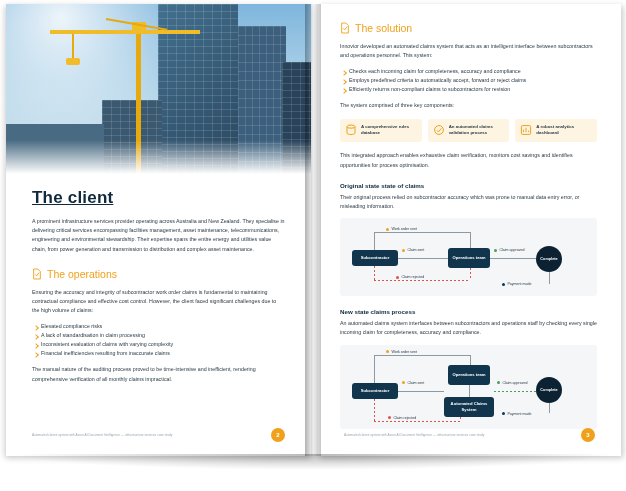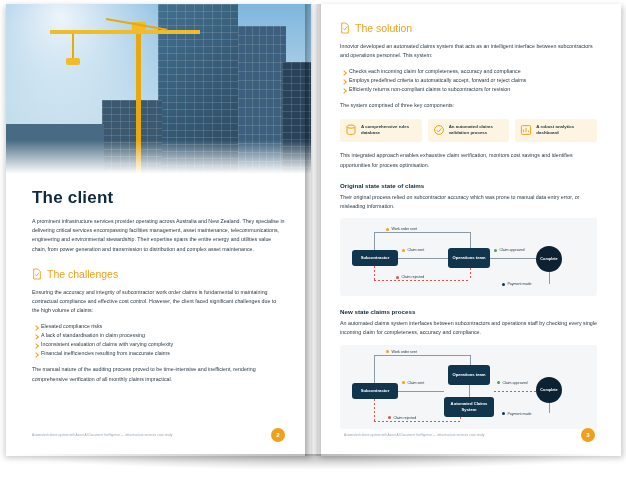--- a/index.html
+++ b/index.html
@@ -28,21 +28,21 @@
     background-image:linear-gradient(to right,rgba(255,255,255,.13) 1px,transparent 1px),
                       linear-gradient(to bottom,rgba(255,255,255,.13) 1px,transparent 1px);
     background-size:9px 7px;}
   .win-grid.b{background-size:7px 9px;}
   .crane-m{position:absolute;background:#e6a90e;}
   .crane-l{position:absolute;background:#f0bc2a;}
   .hero-fade{position:absolute;left:0;bottom:0;width:100%;height:34px;
     background:linear-gradient(rgba(255,255,255,0),#ffffff);}
 
   .lp-body{position:absolute;left:0;top:170px;width:305px;height:282px;padding:14px 26px 0 26px;box-sizing:border-box;}
-  .h1{font-size:17px;font-weight:bold;color:#0f2a3c;margin:0 0 9px 0;letter-spacing:.2px;}
+  .h1{font-size:17px;font-weight:bold;color:#0f2a3c;margin:0 0 9px 0;letter-spacing:.2px;text-decoration:underline;}
   .para{font-size:5.3px;line-height:9.2px;color:#2b3a45;margin:0 0 7px 0;}
 
   .sec-head{display:flex;align-items:center;gap:5px;margin:14px 0 8px 0;}
   .sec-head .tick{width:10px;height:12px;flex:none;}
   .sec-title{font-size:10.5px;font-weight:normal;color:#f0a11b;}
   .sec-title.sol{color:#f0a11b;}
 
   ul.bul{list-style:none;margin:0 0 7px 0;padding:0;}
   ul.bul li{position:relative;font-size:5.3px;line-height:9px;color:#2b3a45;padding-left:9px;}
   ul.bul li:before{content:"";position:absolute;left:2px;top:3.4px;width:3px;height:3px;
@@ -111,21 +111,21 @@
 
     <div class="lp-body">
       <h1 class="h1">The client</h1>
       <p class="para">A prominent infrastructure services provider operating across Australia and New Zealand. They specialise in delivering critical services encompassing facilities management, asset maintenance, telecommunications, engineering and environmental stewardship. Their expertise spans the entire energy and utilities value chain, from power generation and transmission to distribution and complex asset maintenance.</p>
 
       <div class="sec-head">
         <svg class="tick" viewBox="0 0 12 14">
           <path d="M2 1 L7 1 L10 4 L10 13 L2 13 Z" fill="none" stroke="#f0a11b" stroke-width="1.1"></path>
           <path d="M4 7.5 L5.6 9.2 L8.4 5.4" fill="none" stroke="#f0a11b" stroke-width="1.1"></path>
         </svg>
-        <div class="sec-title">The challenges</div>
+        <div class="sec-title">The operations</div>
       </div>
 
       <p class="para">Ensuring the accuracy and integrity of subcontractor work order claims is fundamental to maintaining contractual compliance and effective cost control. However, the client faced significant challenges due to the high volume of claims:</p>
 
       <ul class="bul">
         <li>Elevated compliance risks</li>
         <li>A lack of standardisation in claim processing</li>
         <li>Inconsistent evaluation of claims with varying complexity</li>
         <li>Financial inefficiencies resulting from inaccurate claims</li>
       </ul>

